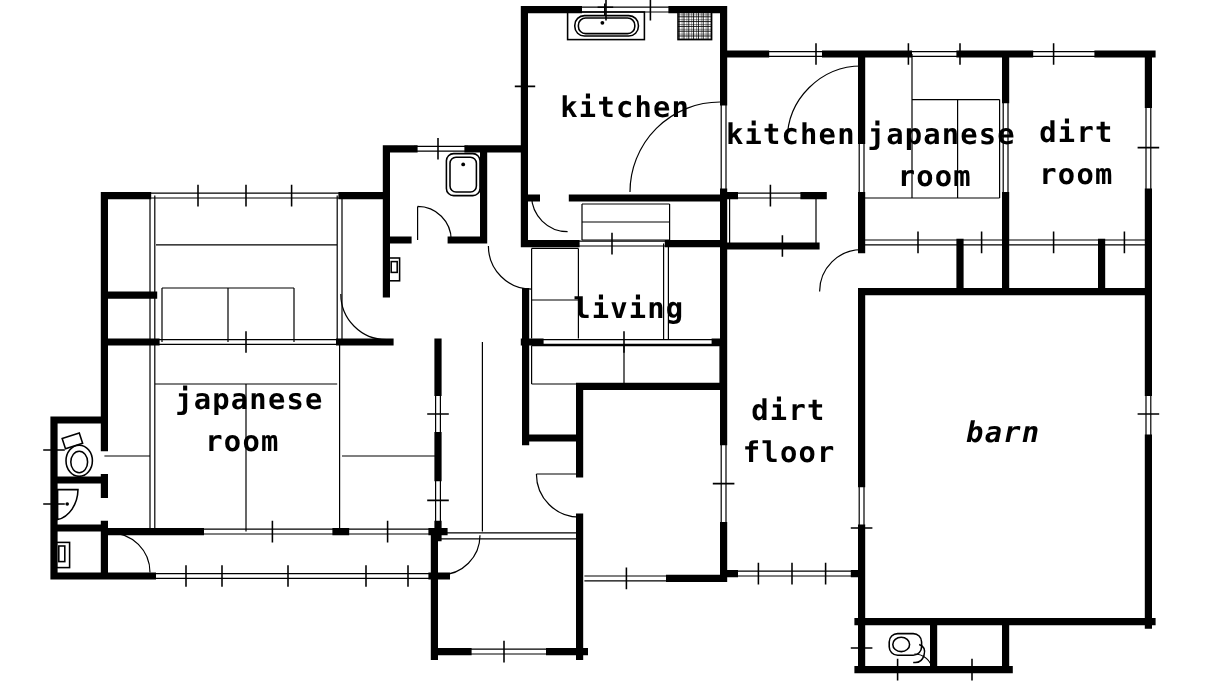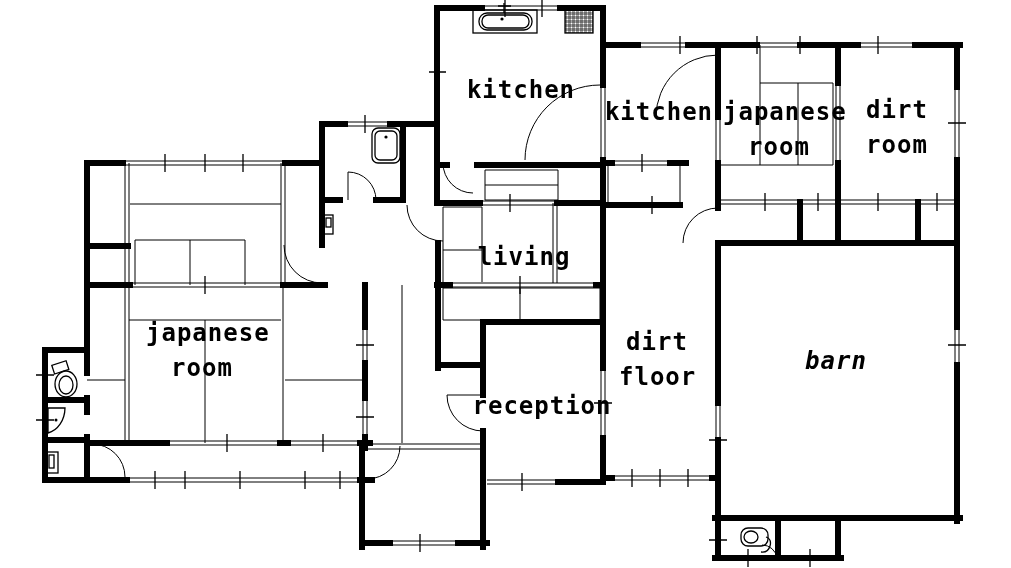--- a/index.html
+++ b/index.html
@@ -227,18 +227,17 @@
   <div class="lbl wrap" style="left:779px; top:130px; width:112px;">japanese room</div>
 
   <div class="lbl wrap" style="left:897px; top:128px; width:80px;">dirt room</div>
 
   <div class="lbl" style="left:524px; top:257px;">living</div>
 
   <div class="lbl wrap" style="left:657px; top:348px; width:76px;margin-top:12px;">dirt floor</div>
 
   <div class="lbl" style="left:836px; top:361px;font-style:italic;">barn</div>
 
-  <div class="lbl" style="left:542px; top:406px;">reception</div>
 
   <div class="lbl wrap" style="left:202px; top:351px; width:112px;">japanese room</div>
 
 
 </div>
 
 </body></html>

